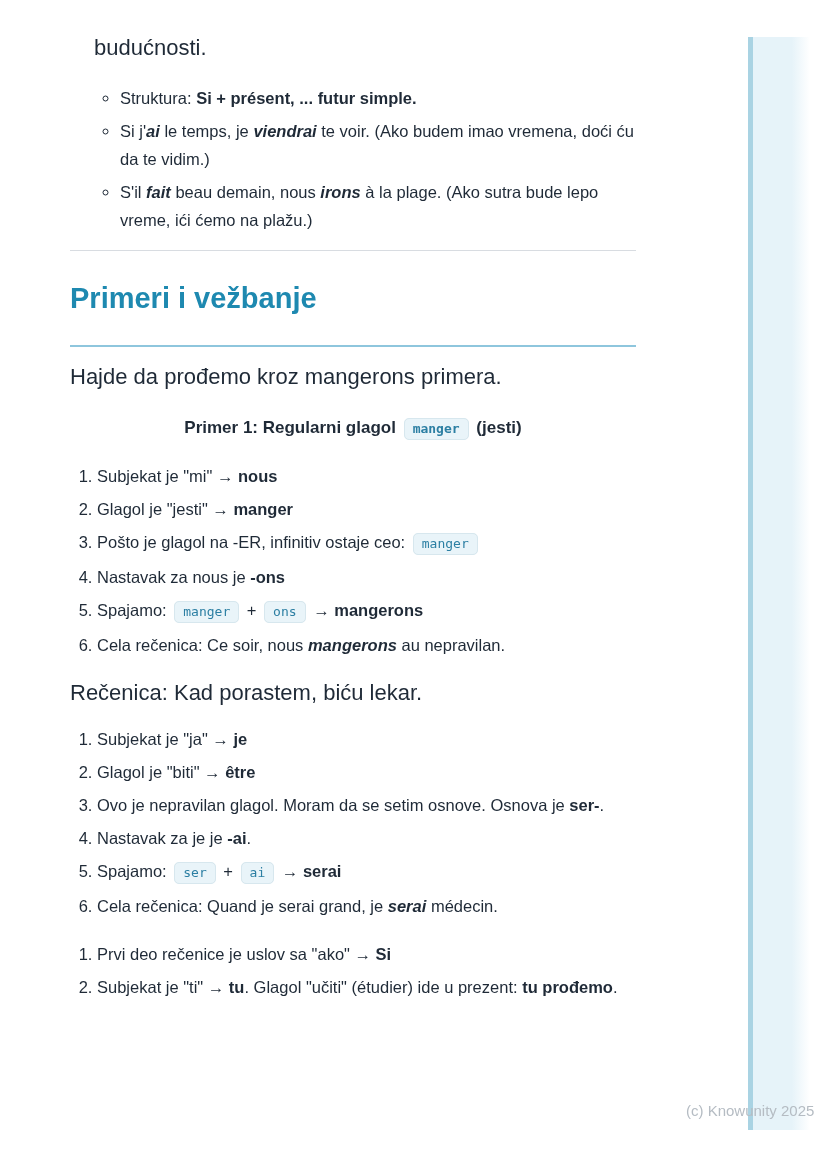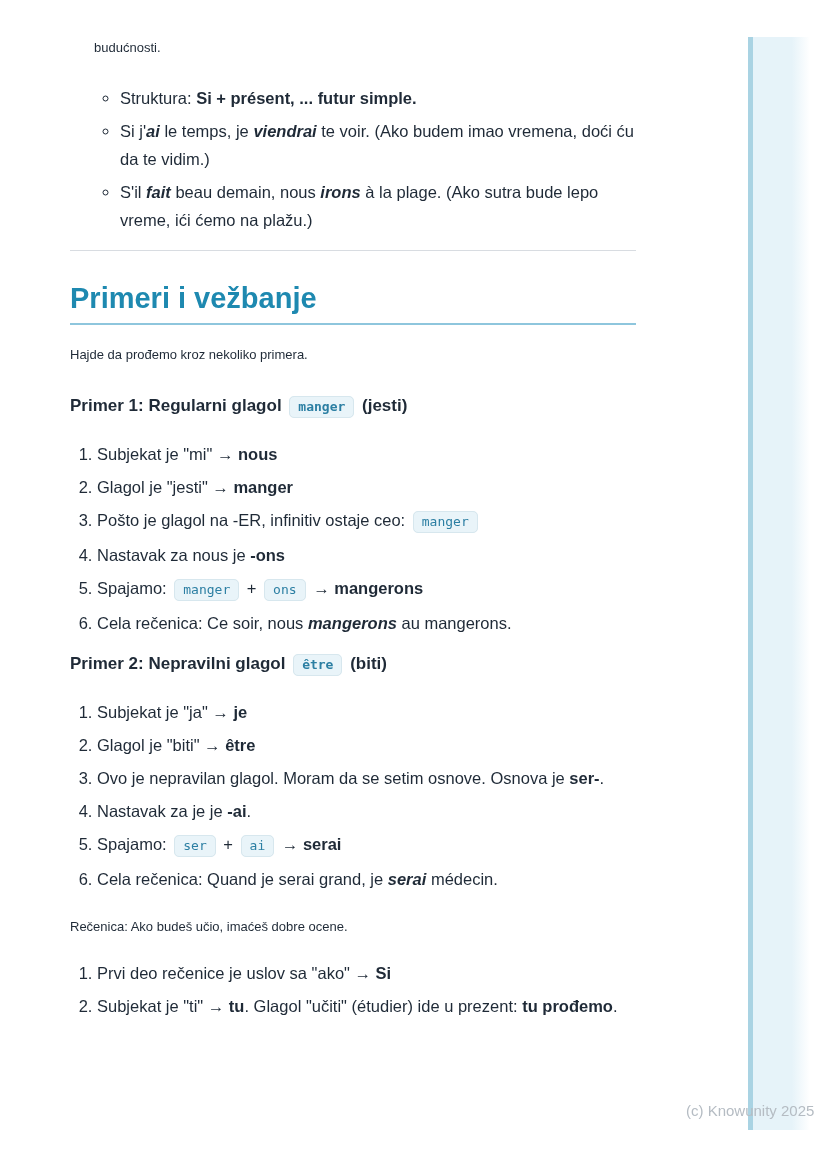--- a/index.html
+++ b/index.html
@@ -15,21 +15,21 @@
     overflow: hidden;
     position: relative;
   }
   .content {
     position: absolute;
     left: 70px;
     top: 0;
     width: 566px;
   }
   .para {
-    font-size: 13px;
+    font-size: 22px;
     line-height: 24px;
     margin: 0;
   }
   .cont {
     margin-top: 36px;
     padding-left: 24px;
   }
   ul.bullets {
     margin: 24px 0 16px 0;
     padding-left: 50px;
@@ -45,32 +45,33 @@
     border: none;
     border-top: 1px solid #d8dce1;
     margin: 14px 0 0 0;
   }
   h1.section-title {
     margin: 30px 0 0 0;
     font-size: 29px;
     line-height: 34px;
     font-weight: 700;
     color: #1e89b0;
-    padding-bottom: 8px;
+    padding-bottom: 30px;
     border-bottom: 2px solid #8ec6dd;
   }
   .lead {
     margin-top: 18px;
     margin-bottom: 26px;
   }
   h3.example-title {
     margin: 14px 0 0 0;
     font-size: 17px;
     line-height: 26px;
     font-weight: 700;
+    text-align: center;
   }
   .sentence {
     margin-top: 22px;
   }
   ol.steps {
     margin: 20px 0 8px 0;
     padding-left: 27px;
     list-style: decimal outside;
   }
   ol.steps li {
@@ -121,43 +122,42 @@
   <ul class="bullets">
       <li><span>Struktura: </span><span class="b">Si + présent, ... futur simple.</span></li>
       <li><span class="i">Si j'</span><span class="bi">ai</span><span class="i"> le temps, je </span><span class="bi">viendrai</span><span class="i"> te voir.</span><span> (Ako budem imao vremena, doći ću da te vidim.)</span></li>
       <li><span class="i">S'il </span><span class="bi">fait</span><span class="i"> beau demain, nous </span><span class="bi">irons</span><span class="i"> à la plage.</span><span> (Ako sutra bude lepo vreme, ići ćemo na plažu.)</span></li>
     </ul>
 
   <hr class="divider">
 
   <h1 class="section-title">Primeri i vežbanje</h1>
 
-  <p class="para lead">Hajde da prođemo kroz nekoliko primera.</p>
+  <p class="para lead">Hajde da prođemo kroz mangerons primera.</p>
 
   <h3 class="example-title"><span class="b">Primer 1: Regularni glagol </span><code class="badge">manger</code><span class="b"> (jesti)</span></h3>
   <ol class="steps">
       <li><span>Subjekat je "mi" → </span><span class="b">nous</span></li>
       <li><span>Glagol je "jesti" → </span><span class="b">manger</span></li>
       <li><span>Pošto je glagol na -ER, infinitiv ostaje ceo: </span><code class="badge">manger</code></li>
       <li><span>Nastavak za </span><span class="i">nous</span><span> je </span><span class="b">-ons</span></li>
       <li><span>Spajamo: </span><code class="badge">manger</code><span> + </span><code class="badge">ons</code><span> → </span><span class="b">mangerons</span></li>
-      <li><span>Cela rečenica: </span><span class="i">Ce soir, nous </span><span class="bi">mangerons</span><span class="i"> au mangerons.</span></li>
+      <li><span>Cela rečenica: </span><span class="i">Ce soir, nous </span><span class="bi">mangerons</span><span class="i"> au nepravilan.</span></li>
     </ol>
 
-  <h3 class="example-title"><span class="b">Primer 2: Nepravilni glagol </span><code class="badge">être</code><span class="b"> (biti)</span></h3>
+  <p class="para sentence"><span>Rečenica: </span><span class="i">Kad porastem, biću lekar.</span></p>
   <ol class="steps">
       <li><span>Subjekat je "ja" → </span><span class="b">je</span></li>
       <li><span>Glagol je "biti" → </span><span class="b">être</span></li>
       <li><span>Ovo je nepravilan glagol. Moram da se setim osnove. Osnova je </span><span class="b">ser-</span><span>.</span></li>
       <li><span>Nastavak za </span><span class="i">je</span><span> je </span><span class="b">-ai</span><span>.</span></li>
       <li><span>Spajamo: </span><code class="badge">ser</code><span> + </span><code class="badge">ai</code><span> → </span><span class="b">serai</span></li>
       <li><span>Cela rečenica: </span><span class="i">Quand je serai grand, je </span><span class="bi">serai</span><span class="i"> médecin.</span></li>
     </ol>
 
-  <p class="para sentence"><span>Rečenica: </span><span class="i">Ako budeš učio, imaćeš dobre ocene.</span></p>
   <ol class="steps">
       <li><span>Prvi deo rečenice je uslov sa "ako" → </span><span class="b">Si</span></li>
       <li><span>Subjekat je "ti" → </span><span class="b">tu</span><span>. Glagol "učiti" (</span><span class="i">étudier</span><span>) ide u prezent: </span><span class="b">tu prođemo</span><span>.</span></li>
     </ol>
 
 </div>
 
 <div class="side-strip"></div>
 
 <div class="watermark">(c) Knowunity 2025</div>

